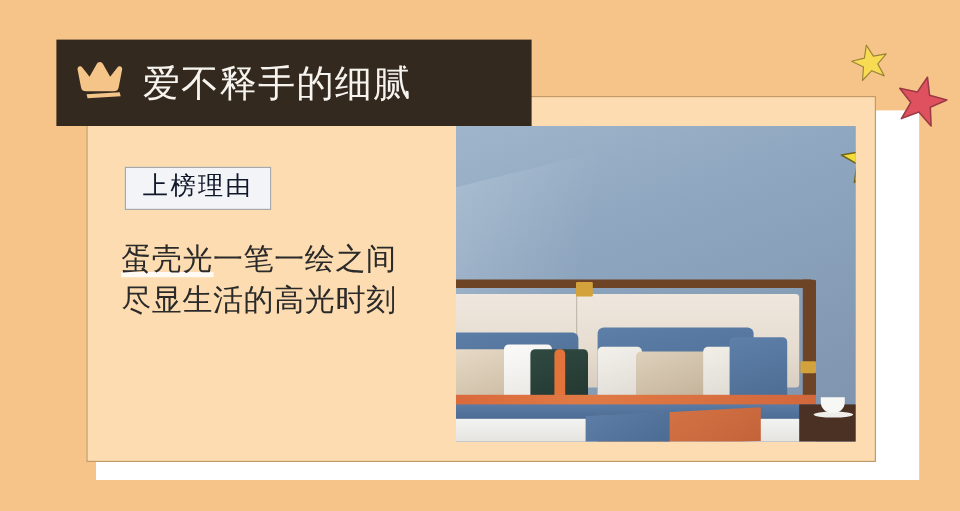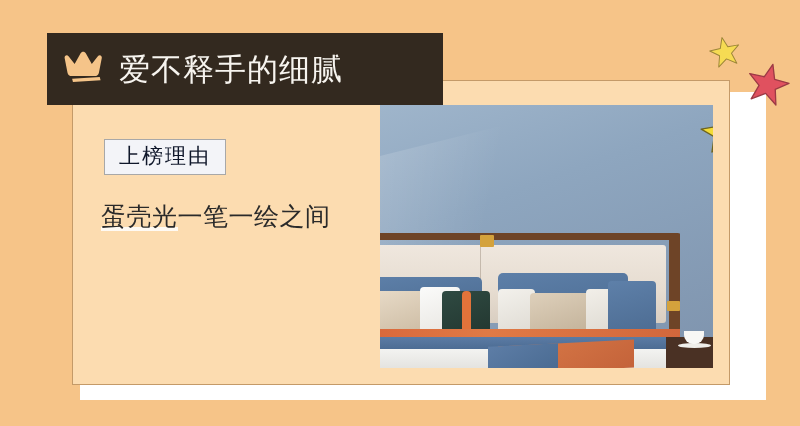--- a/index.html
+++ b/index.html
@@ -181,15 +181,16 @@
   </div>
 
   <div class="badge">
     <span class="badge-text">上榜理由</span>
   </div>
 
   <div class="body-lines">
     <span class="bline">
       <span class="hl">蛋壳光</span><span>一笔一绘之间</span>
     </span>
+    <span class="bline">尽显生活的高光时刻</span>
   </div>
 
 </div>
 
 </body></html>

